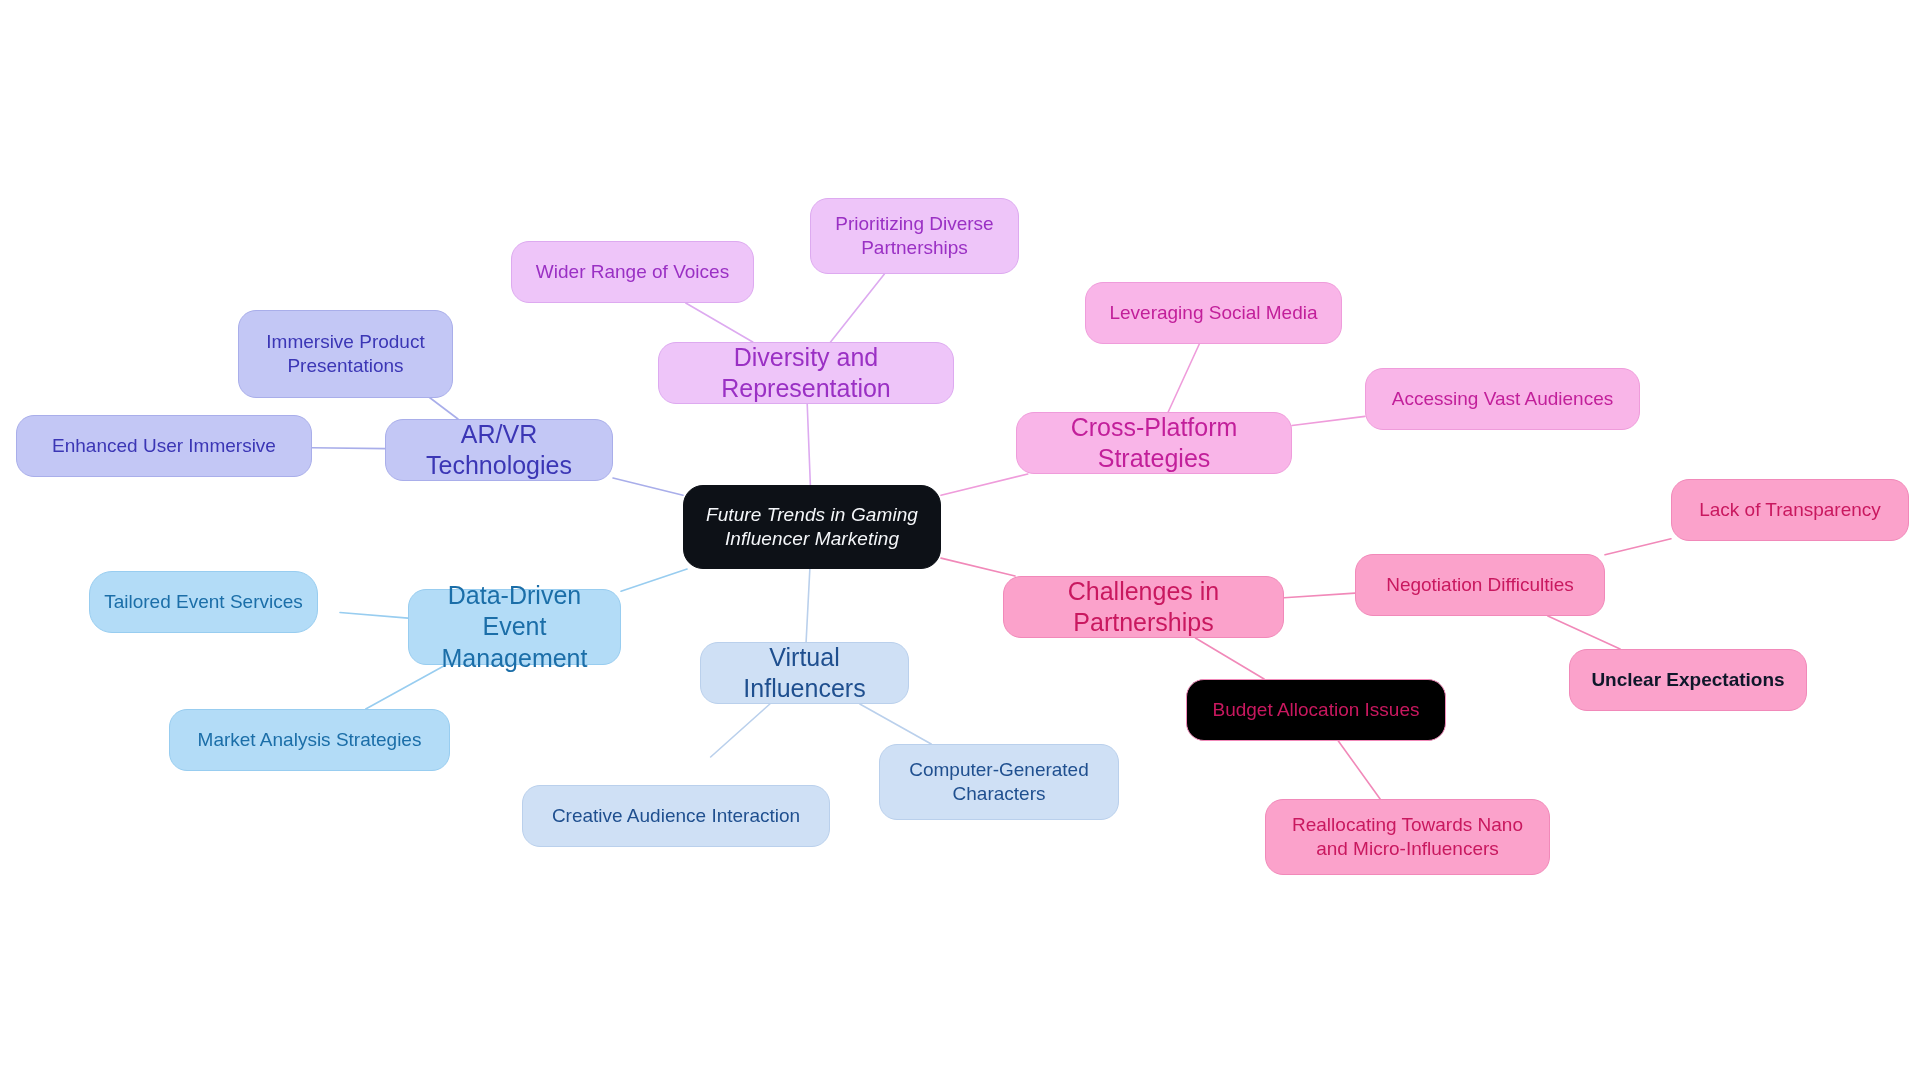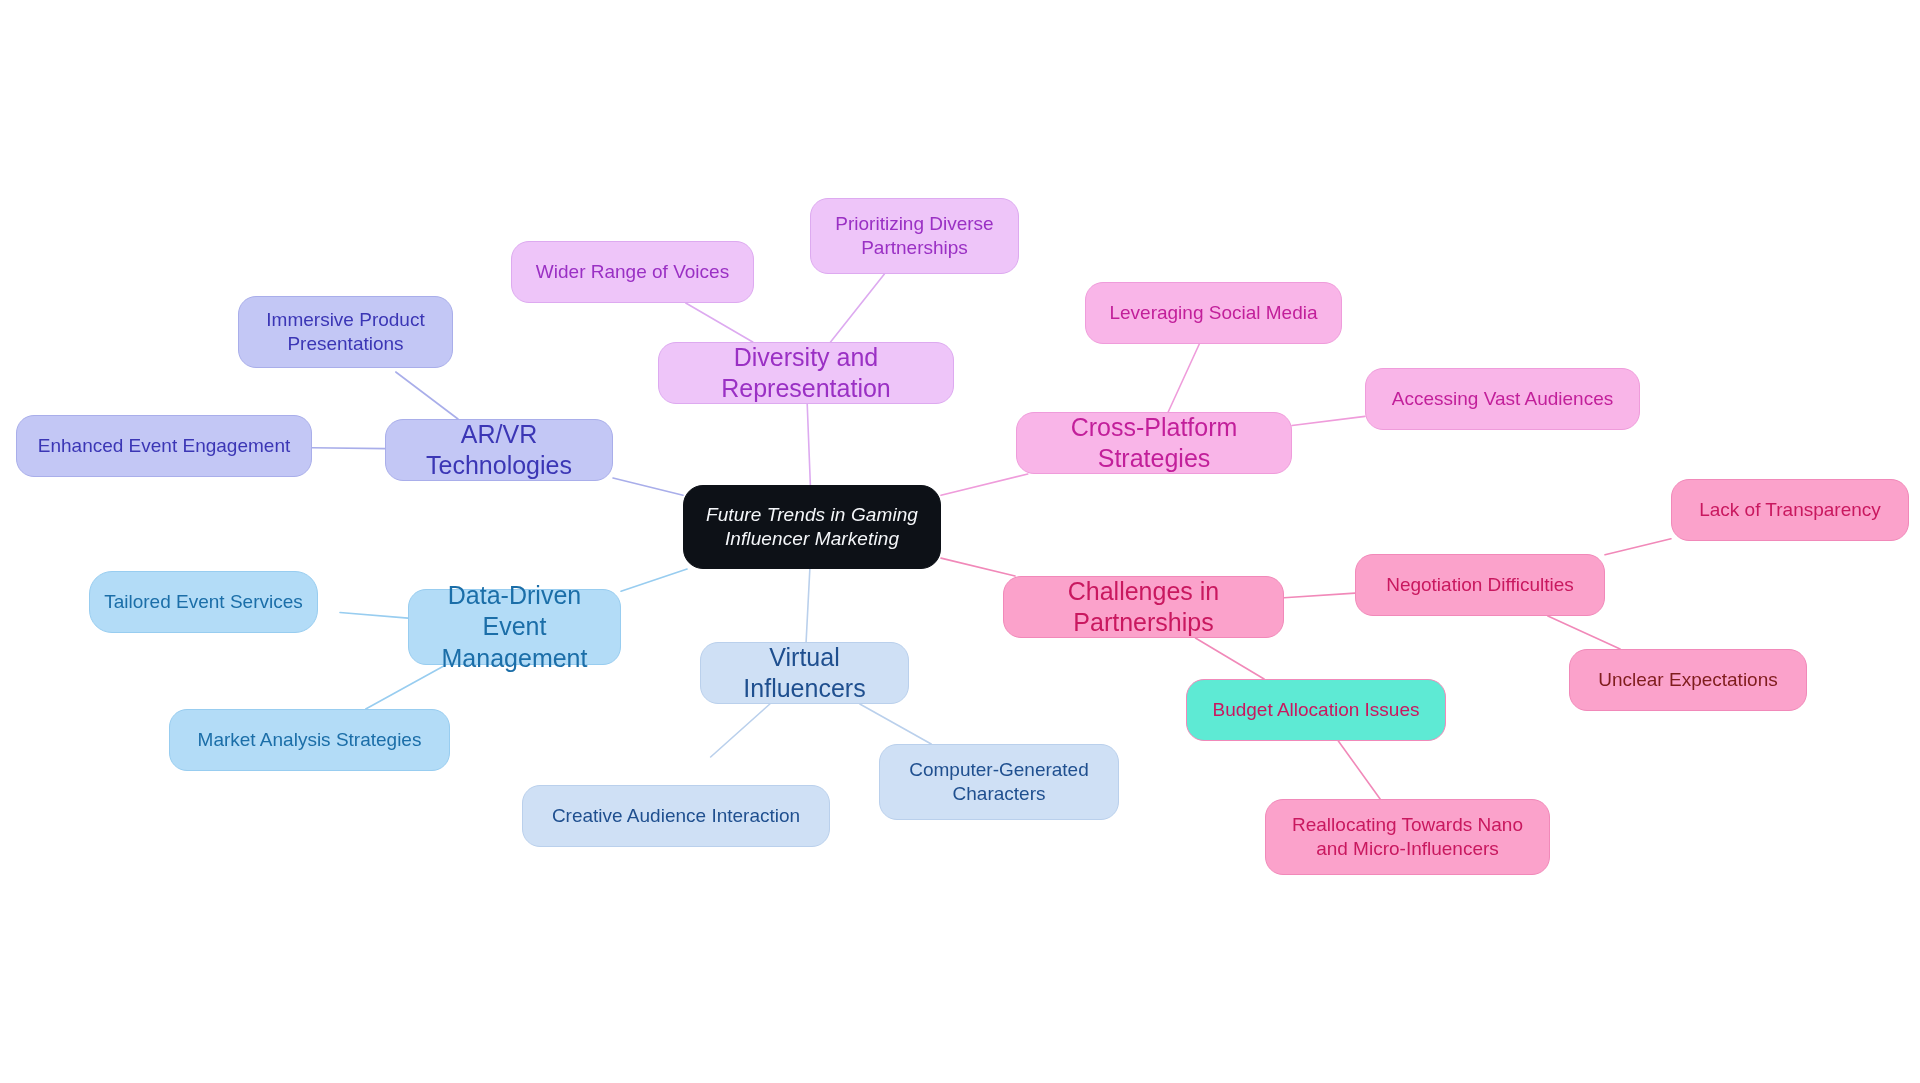--- a/index.html
+++ b/index.html
@@ -74,35 +74,35 @@
       <line x1="408" y1="618.125" x2="340" y2="612.4583333333334" stroke="#98cdf0" stroke-width="1.6" stroke-linecap="round"></line>
       <line x1="445.5619469026549" y1="665" x2="365.73893805309734" y2="709" stroke="#98cdf0" stroke-width="1.6" stroke-linecap="round"></line>
       <line x1="809.8424657534247" y1="569" x2="806.0924657534247" y2="642" stroke="#bad0ec" stroke-width="1.6" stroke-linecap="round"></line>
       <line x1="769.8608695652174" y1="704" x2="710.6391304347826" y2="757" stroke="#bad0ec" stroke-width="1.6" stroke-linecap="round"></line>
       <line x1="859.816513761468" y1="704" x2="931.1926605504588" y2="744" stroke="#bad0ec" stroke-width="1.6" stroke-linecap="round"></line>
     </svg>
   <div id="node-layer">
       <div class="node node-root" style="left: 683px; top: 485px; width: 258px; height: 84px; background: rgb(13, 17, 23); border-color: rgb(13, 17, 23); color: rgb(245, 247, 250);"><span>Future Trends in Gaming
 Influencer Marketing</span></div>
       <div class="node node-branch" style="left: 385px; top: 419px; width: 228px; height: 62px; background: rgb(195, 199, 245); border-color: rgb(169, 174, 234); color: rgb(59, 54, 181);"><span>AR/VR Technologies</span></div>
-      <div class="node node-leaf" style="left: 238px; top: 296px; width: 215px; height: 72px; background: rgb(195, 199, 245); border-color: rgb(169, 174, 234); color: rgb(59, 54, 181);"><span>Immersive Product
+      <div class="node node-leaf" style="left: 238px; top: 310px; width: 215px; height: 88px; background: rgb(195, 199, 245); border-color: rgb(169, 174, 234); color: rgb(59, 54, 181);"><span>Immersive Product
 Presentations</span></div>
-      <div class="node node-leaf" style="left: 16px; top: 415px; width: 296px; height: 62px; background: rgb(195, 199, 245); border-color: rgb(169, 174, 234); color: rgb(59, 54, 181);"><span>Enhanced Event Engagement</span></div>
+      <div class="node node-leaf" style="left: 16px; top: 415px; width: 296px; height: 62px; background: rgb(195, 199, 245); border-color: rgb(169, 174, 234); color: rgb(59, 54, 181);"><span>Enhanced User Immersive</span></div>
       <div class="node node-branch" style="left: 658px; top: 342px; width: 296px; height: 62px; background: rgb(238, 197, 249); border-color: rgb(221, 170, 240); color: rgb(154, 48, 196);"><span>Diversity and Representation</span></div>
       <div class="node node-leaf" style="left: 511px; top: 241px; width: 243px; height: 62px; background: rgb(238, 197, 249); border-color: rgb(221, 170, 240); color: rgb(154, 48, 196);"><span>Wider Range of Voices</span></div>
       <div class="node node-leaf" style="left: 810px; top: 198px; width: 209px; height: 76px; background: rgb(238, 197, 249); border-color: rgb(221, 170, 240); color: rgb(154, 48, 196);"><span>Prioritizing Diverse
 Partnerships</span></div>
       <div class="node node-branch" style="left: 1016px; top: 412px; width: 276px; height: 62px; background: rgb(249, 181, 232); border-color: rgb(239, 156, 219); color: rgb(194, 31, 154);"><span>Cross-Platform Strategies</span></div>
       <div class="node node-leaf" style="left: 1085px; top: 282px; width: 257px; height: 62px; background: rgb(249, 181, 232); border-color: rgb(239, 156, 219); color: rgb(194, 31, 154);"><span>Leveraging Social Media</span></div>
       <div class="node node-leaf" style="left: 1365px; top: 368px; width: 275px; height: 62px; background: rgb(249, 181, 232); border-color: rgb(239, 156, 219); color: rgb(194, 31, 154);"><span>Accessing Vast Audiences</span></div>
       <div class="node node-branch" style="left: 1003px; top: 576px; width: 281px; height: 62px; background: rgb(251, 162, 203); border-color: rgb(241, 137, 185); color: rgb(201, 24, 95);"><span>Challenges in Partnerships</span></div>
       <div class="node node-leaf" style="left: 1355px; top: 554px; width: 250px; height: 62px; background: rgb(251, 162, 203); border-color: rgb(241, 137, 185); color: rgb(201, 24, 95);"><span>Negotiation Difficulties</span></div>
       <div class="node node-leaf" style="left: 1671px; top: 479px; width: 238px; height: 62px; background: rgb(251, 162, 203); border-color: rgb(241, 137, 185); color: rgb(201, 24, 95);"><span>Lack of Transparency</span></div>
-      <div class="node node-leaf" style="left: 1569px; top: 649px; width: 238px; height: 62px; background: rgb(251, 162, 203); border-color: rgb(241, 137, 185); color: #7f1d1d;"><span>Unclear Expectations</span></div>
-      <div class="node node-leaf" style="left: 1186px; top: 679px; width: 260px; height: 62px; background: #5eead4; border-color: rgb(241, 137, 185); color: rgb(201, 24, 95);"><span>Budget Allocation Issues</span></div>
+      <div class="node node-leaf" style="left: 1569px; top: 649px; width: 238px; height: 62px; background: rgb(251, 162, 203); border-color: rgb(241, 137, 185); color: #0f172a; font-weight: bold;"><span>Unclear Expectations</span></div>
+      <div class="node node-leaf" style="left: 1186px; top: 679px; width: 260px; height: 62px; background: #000000; border-color: rgb(241, 137, 185); color: rgb(201, 24, 95);"><span>Budget Allocation Issues</span></div>
       <div class="node node-leaf" style="left: 1265px; top: 799px; width: 285px; height: 76px; background: rgb(251, 162, 203); border-color: rgb(241, 137, 185); color: rgb(201, 24, 95);"><span>Reallocating Towards Nano
 and Micro-Influencers</span></div>
       <div class="node node-branch" style="left: 408px; top: 589px; width: 213px; height: 76px; background: rgb(179, 220, 247); border-color: rgb(152, 205, 240); color: rgb(27, 110, 168);"><span>Data-Driven Event
 Management</span></div>
       <div class="node node-leaf" style="left: 89px; top: 571px; width: 229px; height: 62px; background: rgb(179, 220, 247); border-color: rgb(152, 205, 240); color: rgb(27, 110, 168); border-radius: 23px;"><span>Tailored Event Services</span></div>
       <div class="node node-leaf" style="left: 169px; top: 709px; width: 281px; height: 62px; background: rgb(179, 220, 247); border-color: rgb(152, 205, 240); color: rgb(27, 110, 168);"><span>Market Analysis Strategies</span></div>
       <div class="node node-branch" style="left: 700px; top: 642px; width: 209px; height: 62px; background: rgb(207, 224, 245); border-color: rgb(186, 208, 236); color: rgb(31, 79, 143);"><span>Virtual Influencers</span></div>
       <div class="node node-leaf" style="left: 522px; top: 757px; width: 308px; height: 62px; background: rgb(207, 224, 245); border-color: rgb(186, 208, 236); color: rgb(31, 79, 143); margin-top: 28px;"><span>Creative Audience Interaction</span></div>
       <div class="node node-leaf" style="left: 879px; top: 744px; width: 240px; height: 76px; background: rgb(207, 224, 245); border-color: rgb(186, 208, 236); color: rgb(31, 79, 143);"><span>Computer-Generated
 Characters</span></div>

